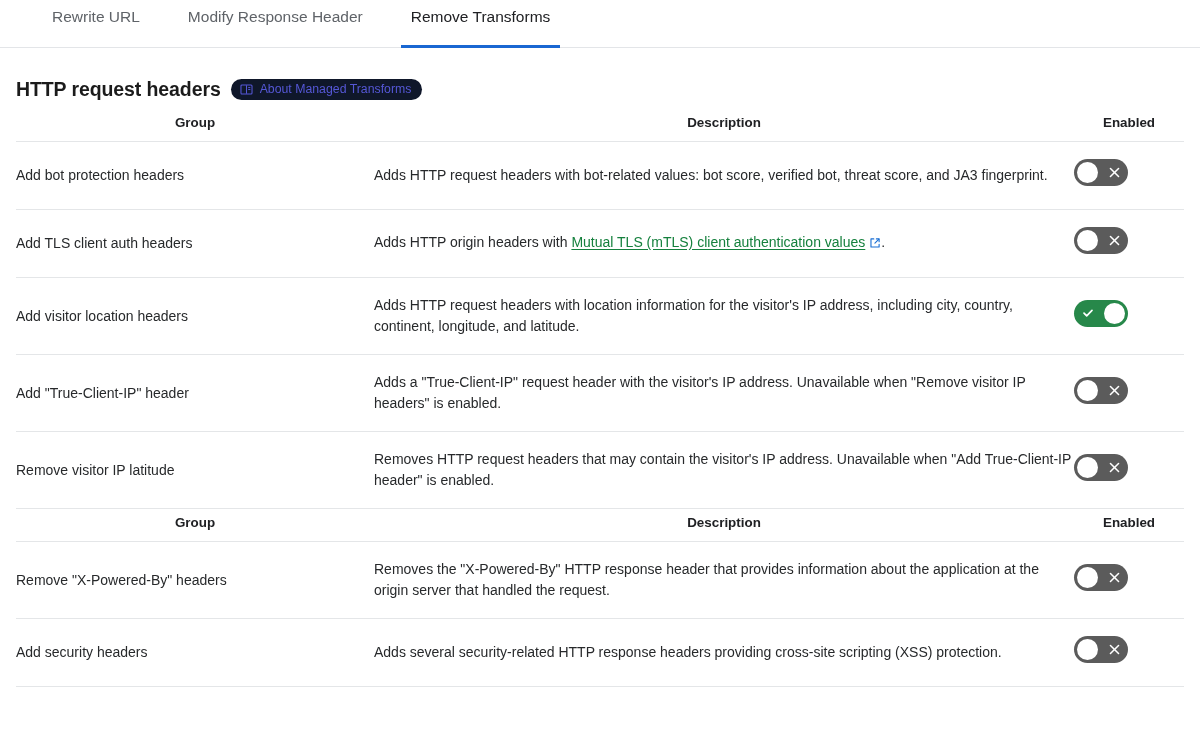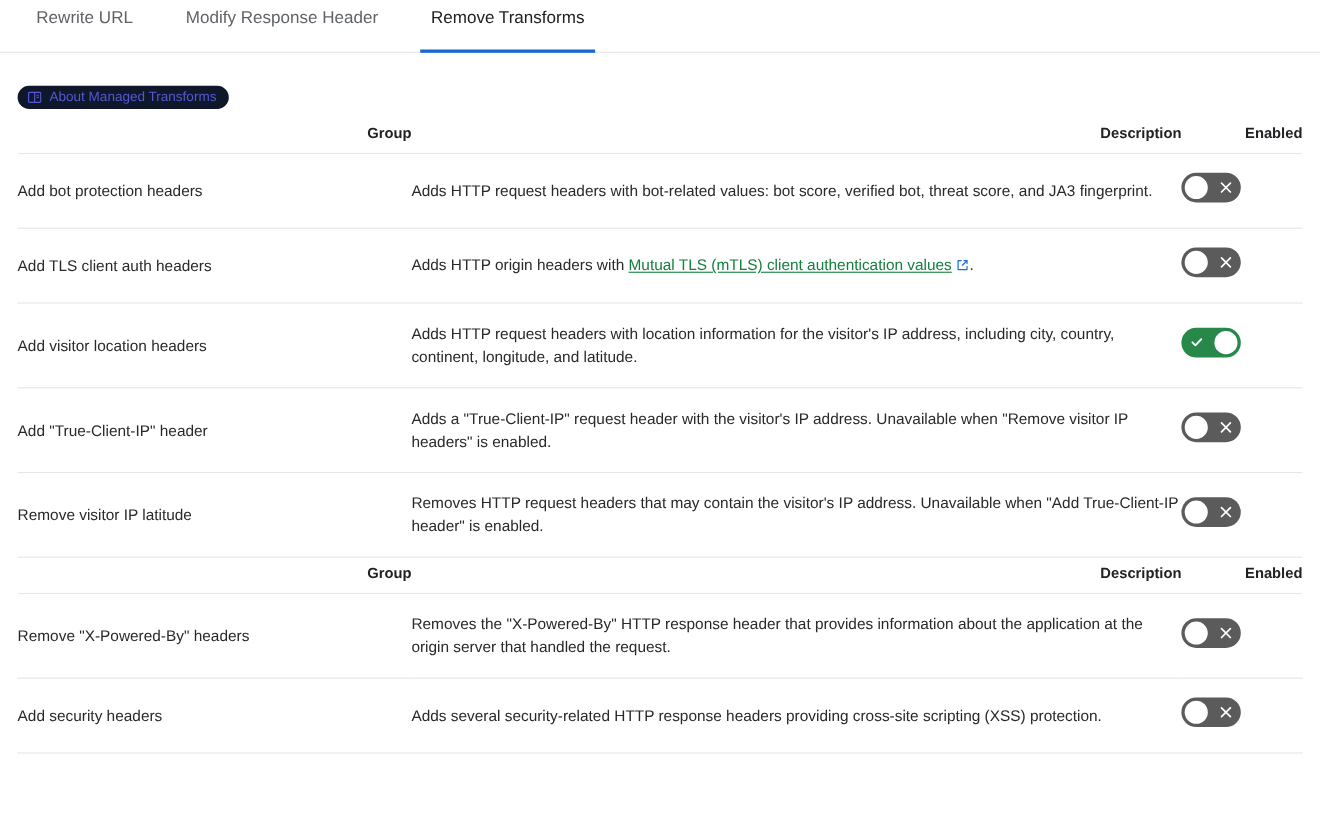--- a/index.html
+++ b/index.html
@@ -13,21 +13,21 @@
     font-family: "Liberation Sans", "DejaVu Sans", sans-serif;
     color: #1f1f1f;
     overflow: hidden;
   }
 
   
   .tabbar {
     position: relative;
     height: 48px;
     border-bottom: 1px solid #e3e5e8;
-    padding-left: 9px;
+    padding-left: 28px;
   }
   .tabs {
     display: flex;
     align-items: flex-start;
     height: 100%;
   }
   .tab {
     position: relative;
     height: 48px;
     line-height: 34px;
@@ -94,21 +94,21 @@
   table.mt {
     width: 1168px;
     border-collapse: collapse;
     table-layout: fixed;
   }
   table.mt col.c-group { width: 358px; }
   table.mt col.c-desc  { width: 700px; }
   table.mt col.c-en    { width: 110px; }
 
   table.mt th {
-    text-align: right;
+    text-align: center;
     font-size: 13.4px;
     font-weight: 600;
     color: #202124;
     padding: 6px 0 11px 0;
     border-bottom: 1px solid #e4e6e8;
     vertical-align: bottom;
   }
   table.mt td {
     font-size: 14px;
     color: #27292b;
@@ -189,20 +189,21 @@
     <div class="tab active">
       <span>Remove Transforms</span>
     </div>
   </div>
 </div>
 
 <div class="page">
 
   <section class="section">
     <div class="section-head">
+      <h2 class="section-title">HTTP request headers</h2>
       <span class="doc-pill">
         <span>
           <svg width="13" height="13" viewBox="0 0 16 16" fill="none" aria-hidden="true">
             <rect x="1.2" y="2.4" width="13.6" height="11.2" rx="1.2" stroke="#5557d6" stroke-width="1.3"></rect>
             <line x1="8" y1="2.8" x2="8" y2="13.2" stroke="#5557d6" stroke-width="1.3"></line>
             <line x1="10.1" y1="5.6" x2="12.7" y2="5.6" stroke="#5557d6" stroke-width="1.2"></line>
             <line x1="10.1" y1="8.0" x2="12.7" y2="8.0" stroke="#5557d6" stroke-width="1.2"></line>
           </svg>
         </span>
         <span>About Managed Transforms</span>

